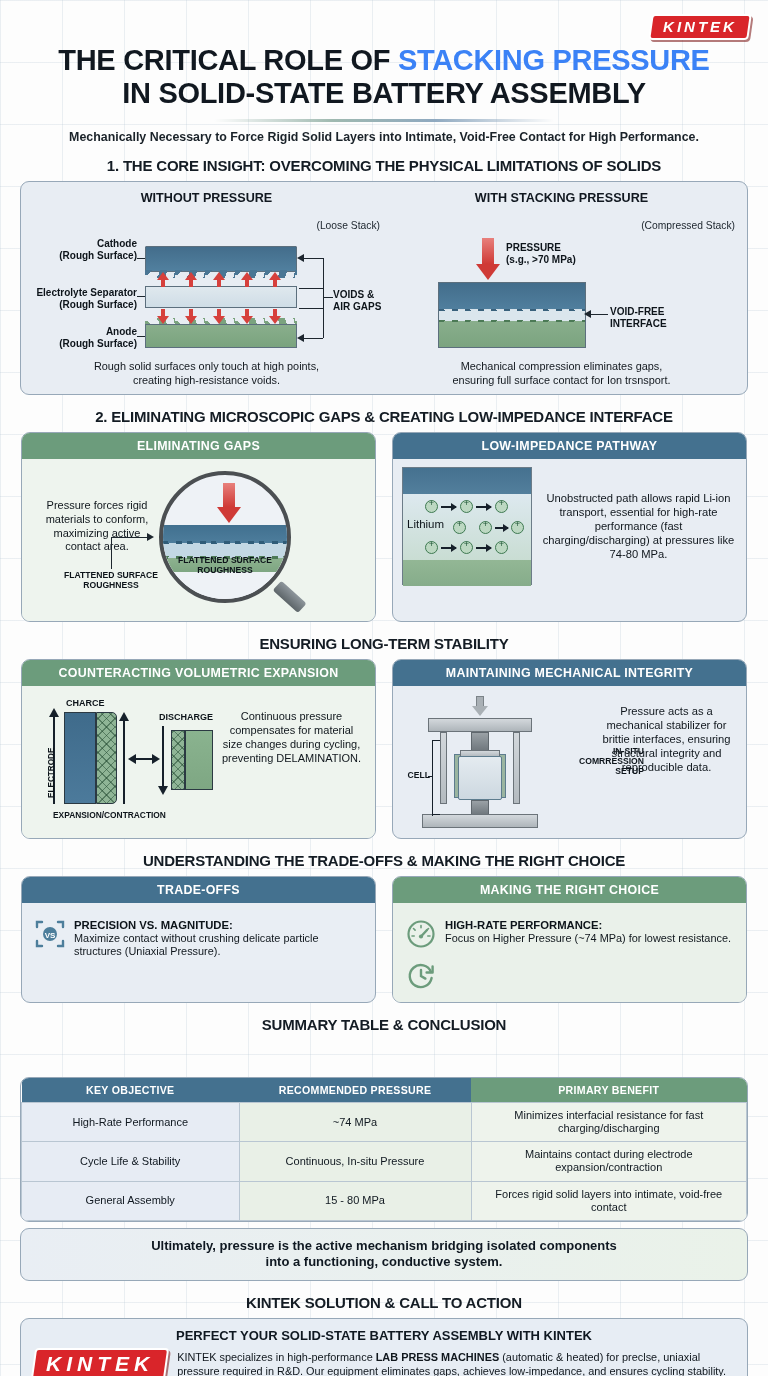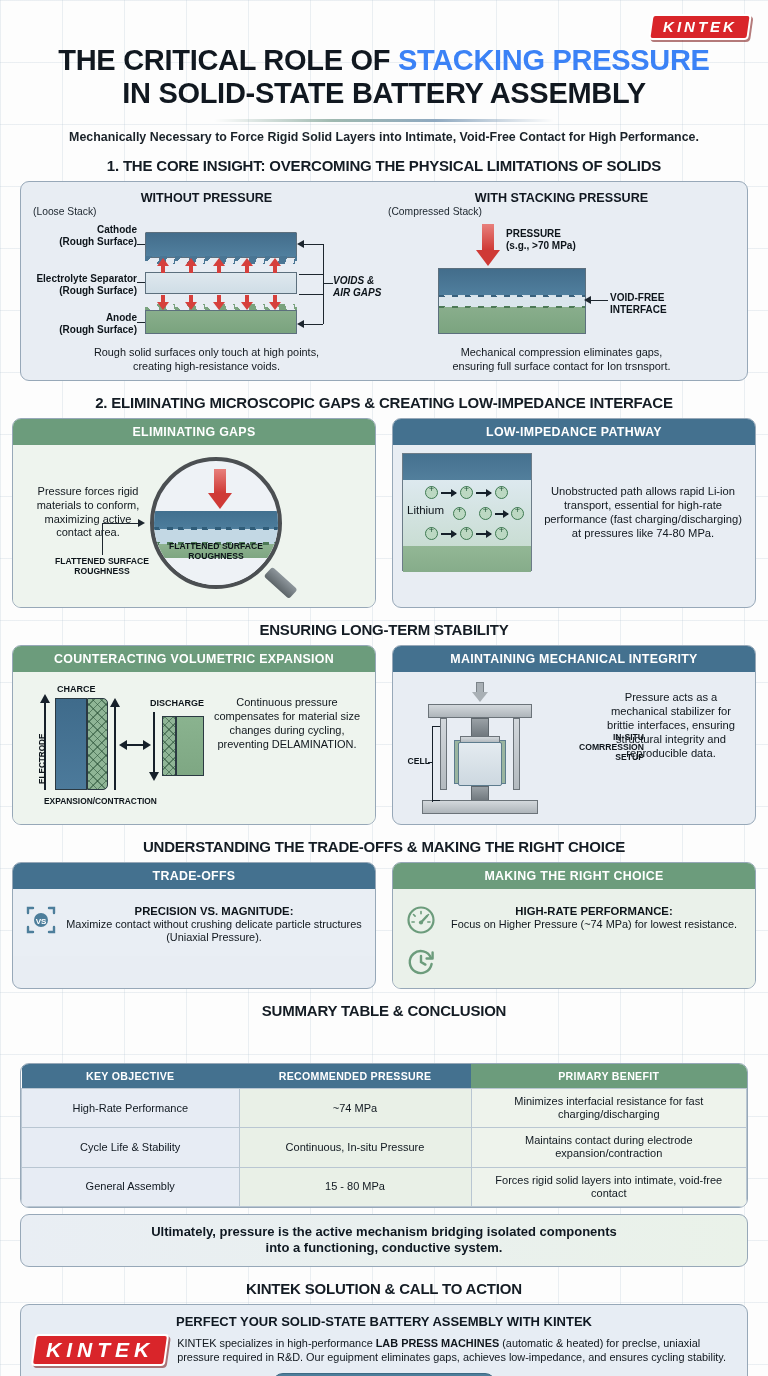--- a/index.html
+++ b/index.html
@@ -66,28 +66,28 @@
     margin: 0 20px; border:1px solid #97a8b8; border-radius:9px;
     background:#e8edf3; overflow:hidden;
   }
   .cardhead {
     color:#fff; font-weight:bold; text-align:center; font-size:12.4px;
     padding:6px 4px; letter-spacing:.3px;
   }
   .cardhead.blue  { background:#44718f; }
   .cardhead.green { background:#6c9c7c; }
   .cardbody { padding:8px 9px 9px; }
-  .two-col { display:flex; gap:16px; margin:0 12px; }
+  .two-col { display:flex; gap:16px; margin:0 21px; }
   .two-col > .card { margin:0; flex:1 1 0; min-width:0; }
 
   
   .s1 { display:flex; padding:9px 8px 7px; }
   .s1 .half { flex:1 1 0; min-width:0; padding:0 4px; }
   .s1 .ph { text-align:center; font-weight:bold; font-size:12.6px; color:#111820; }
-  .s1 .psub { text-align:left; font-size:10.3px; color:#1b242c; margin-top:1px; }
+  .s1 .psub { text-align:right; font-size:10.3px; color:#1b242c; margin-top:15px; }
   .s1 .cap { text-align:center; font-size:10.9px; color:#13191f; line-height:1.23; margin-top:6px; }
 
   .stackdiag { position:relative; height:118px; margin-top:5px; }
   .lyr { position:absolute; border:1px solid #5c6f7d; }
   .cath { background:linear-gradient(#436d8b,#51809f); }
   .sep  { background:linear-gradient(#dfe8ee,#cfdde6); }
   .anod { background:linear-gradient(#89ae8c,#7aa37e); }
   .lbl { position:absolute; font-size:10px; font-weight:bold; color:#0d141a; text-align:right; line-height:1.16; }
   .lbl.r { text-align:left; }
   .leader { position:absolute; background:#1d262e; }
@@ -168,21 +168,21 @@
   .cellbox { background:linear-gradient(#e4ebf0,#cdd8e0); border:1.4px solid #5d7c8e; }
   .cellgrn { background:#9ab5a0; border:1px solid #5d7c8e; }
   .grayarr { position:absolute; }
   .grayarr .s { position:absolute; left:4px;top:0;width:8px;height:10px;background:#a9b0b5;border:1px solid #7b8388;border-bottom:none;}
   .grayarr .h { position:absolute; left:0;top:10px;width:0;height:0;border-left:8px solid transparent;border-right:8px solid transparent;border-top:10px solid #a9b0b5;}
   .press-lab { position:absolute; font-size:8.6px; font-weight:bold; color:#0d141a; text-align:right; line-height:1.18; }
 
   
   .bul { display:flex; gap:8px; padding:7px 3px 2px; align-items:flex-start; }
   .bul .ico { flex:0 0 32px; height:32px; position:relative; }
-  .bul .tx { flex:1 1 auto; font-size:10.9px; line-height:1.24; color:#10171d;text-align:center; }
+  .bul .tx { flex:1 1 auto; font-size:10.9px; line-height:1.24; color:#10171d; }
   .bul .tx b { display:block; font-size:11.3px; color:#0d141a; }
   .card.tradeoffs .cardbody { background:#e9eef4; }
   .card.rightchoice { background:#eaf1ea; }
   .card.rightchoice .cardbody { background:#eaf1ea; }
 
   
   .tbl { width:100%; border-collapse:collapse; font-size:11px; }
   .tbl th {
     color:#fff; font-weight:bold; font-size:10.6px; padding:6px 4px;
     letter-spacing:.3px;
@@ -285,21 +285,21 @@
           <div class="leader" style="left:104px;top:100px;width:8px;height:1px;"></div>
 
           <div class="leader" style="left:290px;top:22px;width:1px;height:80px;"></div>
           <div class="leader" style="left:266px;top:22px;width:24px;height:1px;"></div>
           <div class="leader" style="left:266px;top:102px;width:24px;height:1px;"></div>
           <div style="position:absolute;left:264px;top:18px;width:0;height:0;border-top:4px solid transparent;border-bottom:4px solid transparent;border-right:7px solid #1d262e;"></div>
           <div style="position:absolute;left:264px;top:98px;width:0;height:0;border-top:4px solid transparent;border-bottom:4px solid transparent;border-right:7px solid #1d262e;"></div>
           <div class="leader" style="left:266px;top:52px;width:24px;height:1px;"></div>
           <div class="leader" style="left:266px;top:72px;width:24px;height:1px;"></div>
           <div class="leader" style="left:290px;top:61px;width:10px;height:1px;"></div>
-          <div class="lbl r" style="left:300px;top:53px;width:60px;font-style:italic;">
+          <div class="lbl r" style="left:300px;top:53px;width:60px;">
             <span>VOIDS &amp;</span><br><span>AIR GAPS</span>
           </div>
         </div>
 
         <div class="cap">
           <span>Rough solid surfaces only touch at high points,</span><br><span>creating high-resistance voids.</span>
         </div>
       </div>
 
       <div class="half">

